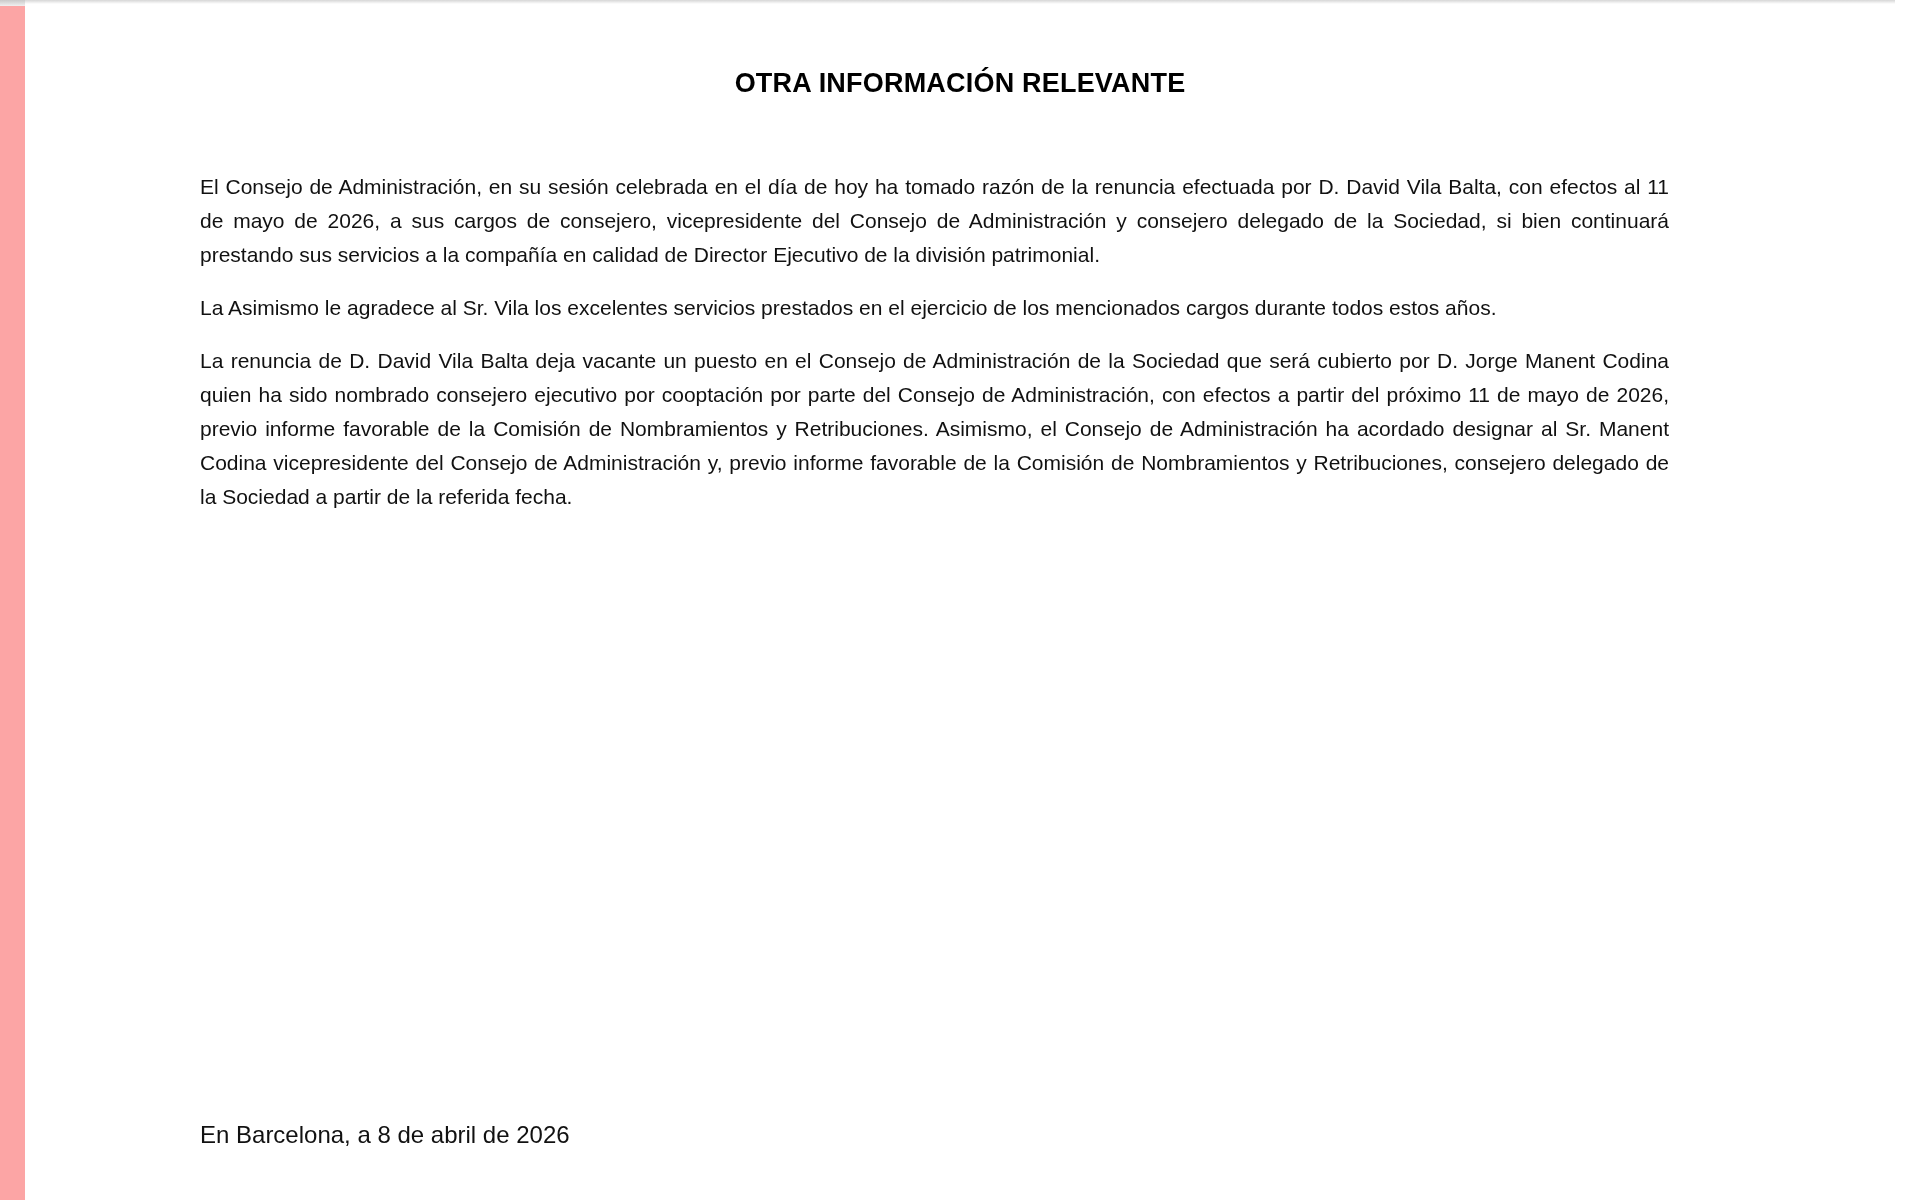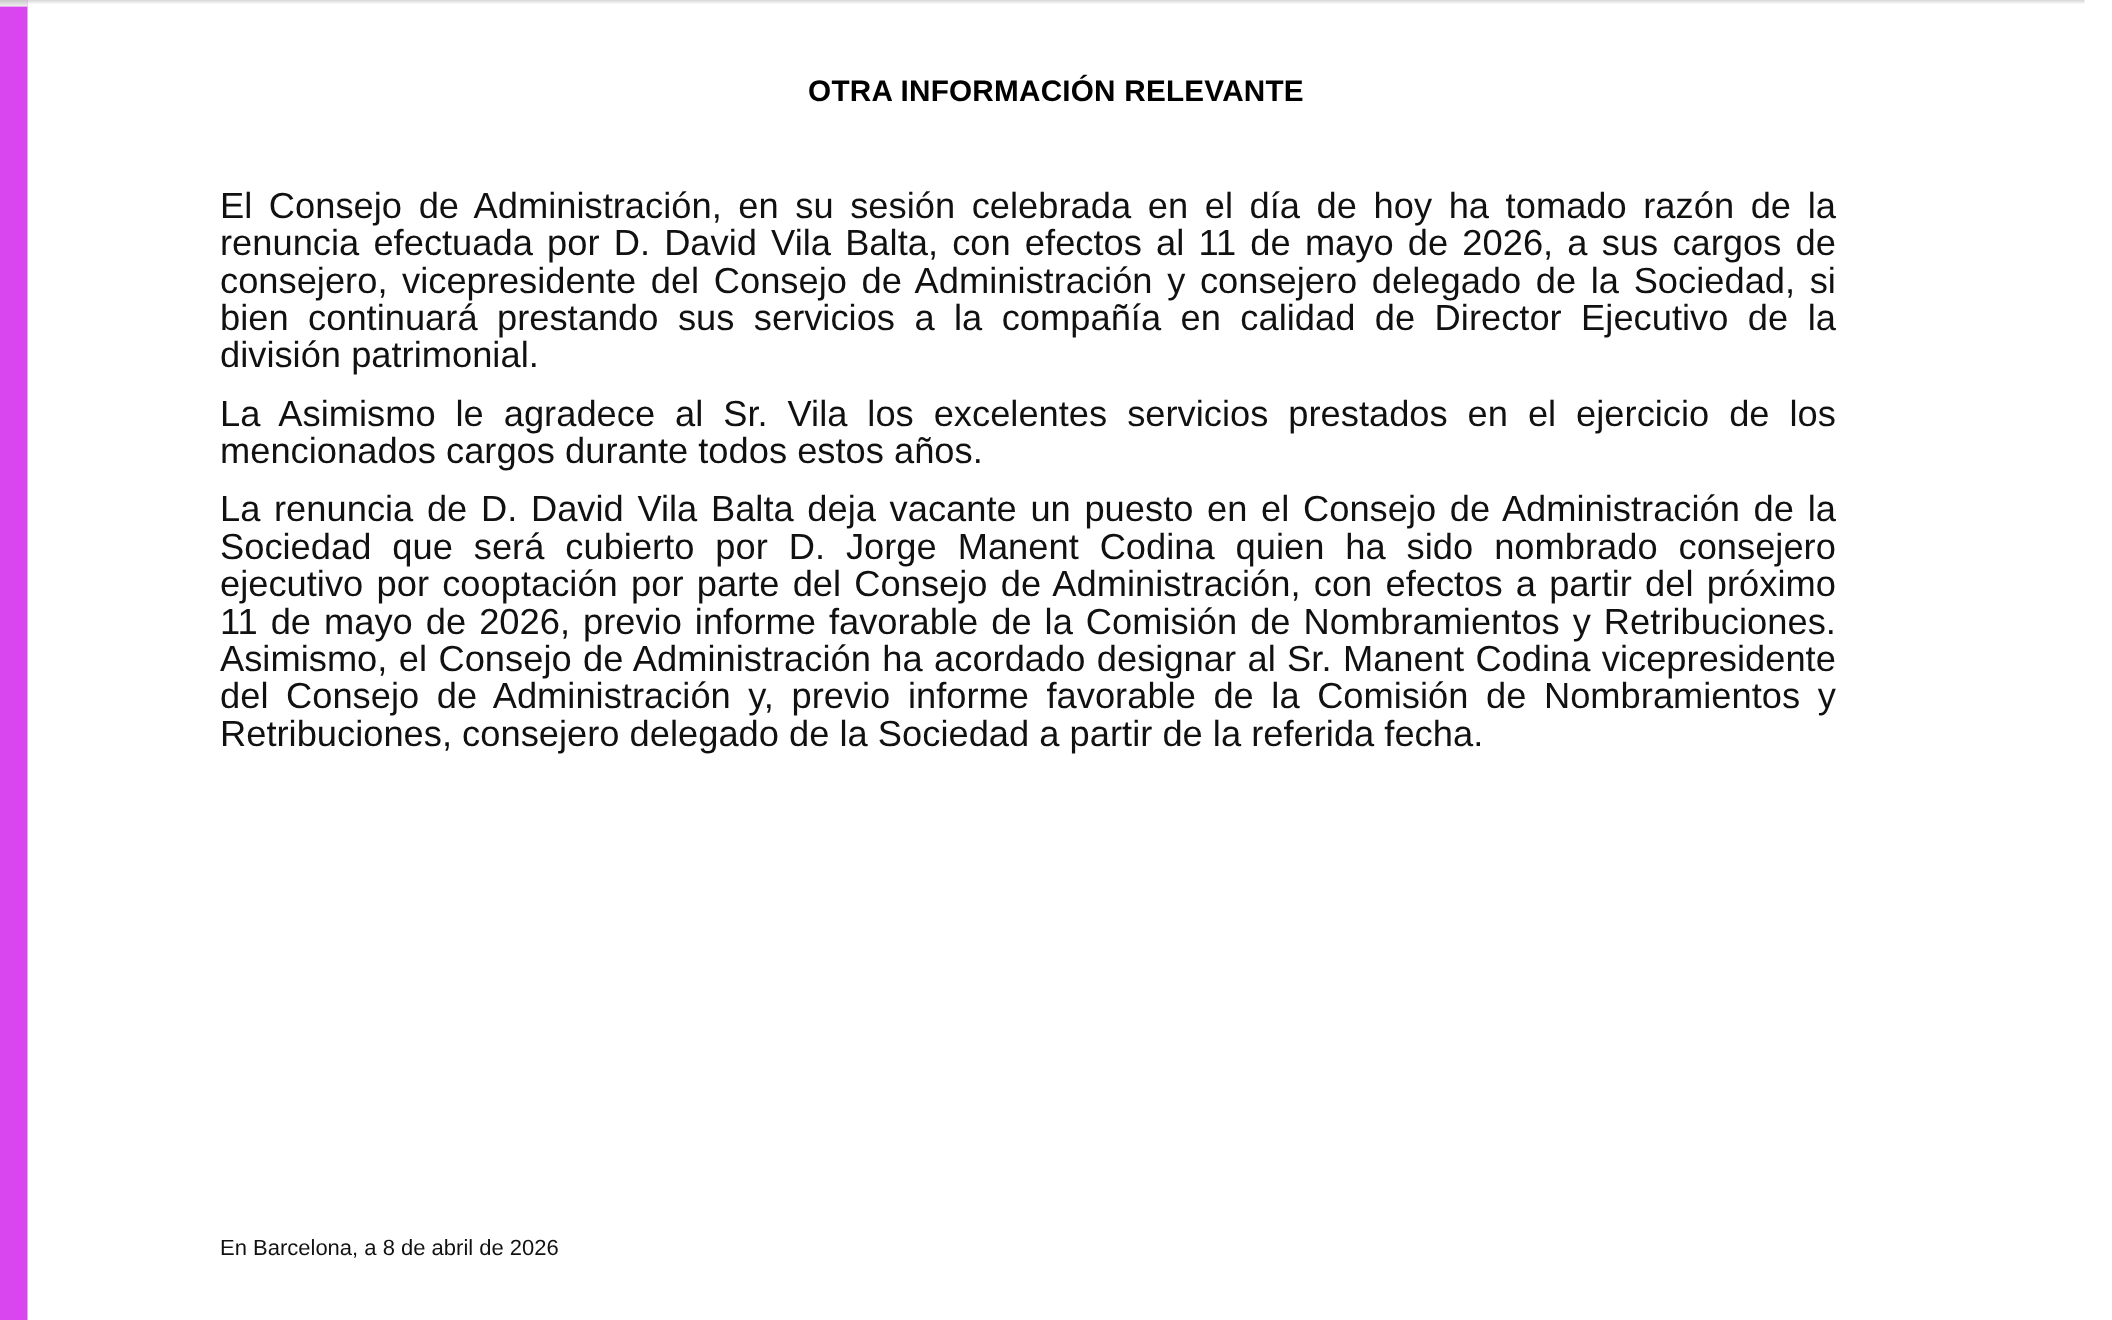--- a/index.html
+++ b/index.html
@@ -13,21 +13,21 @@
     overflow: hidden;
     font-family: "Liberation Sans", sans-serif;
     color: #111111;
   }
 
   
   .viewport {
     position: relative;
     width: 1779px;
     height: 1200px;
-    background: #d946ef;
+    background: #fca5a5;
     box-sizing: border-box;
   }
 
   
   .page {
     position: absolute;
     left: 25px;
     top: 0;
     width: 1870px;
     height: 1200px;
@@ -76,37 +76,37 @@
   }
 
   .body-block {
     position: absolute;
     left: 175px;       
     top: 170px;
     width: 1473px;     
   }
 
   .para {
-    font-size: 33px;
+    font-size: 21px;
     line-height: 34px;
     text-align: justify;
     text-justify: inter-word;
     margin: 0 4px 19px 0;
     color: #111111;
     hyphens: none;
   }
   .para:last-child {
     margin-bottom: 0;
   }
 
   .signature-line {
     position: absolute;
     left: 175px;
     top: 1118px;
-    font-size: 20px;
+    font-size: 24px;
     line-height: 34px;
     color: #111111;
     text-align: left;
     white-space: nowrap;
   }
 </style>
 </head>
 <body>
 
 <div class="viewport">

